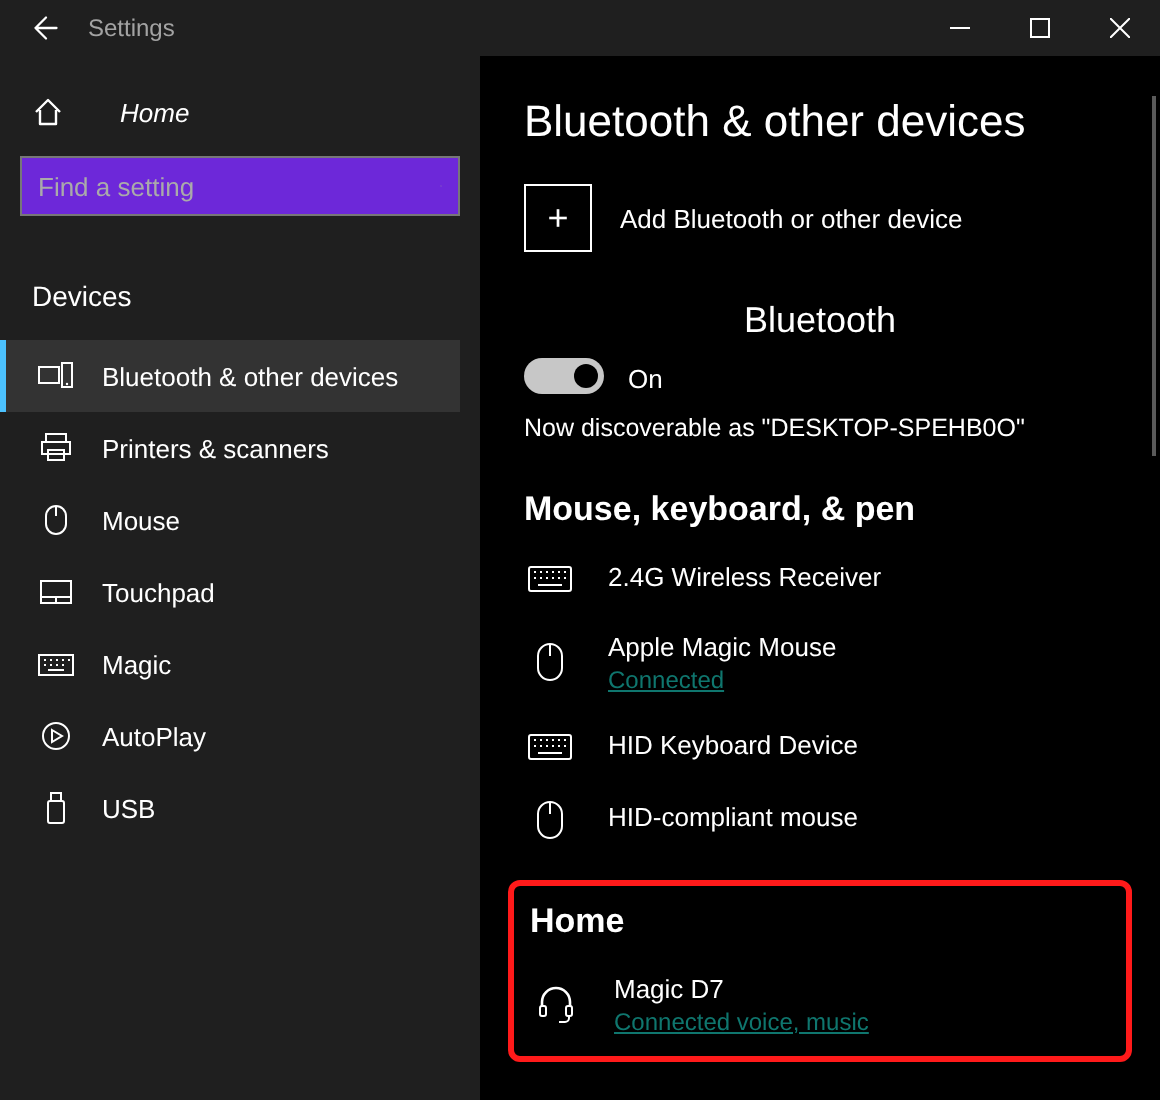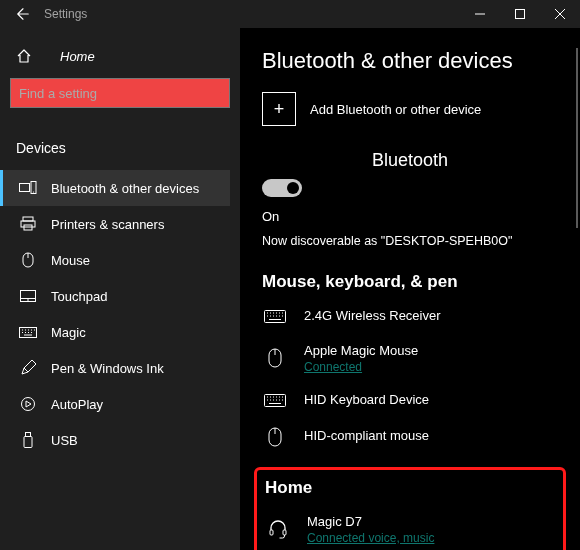--- a/index.html
+++ b/index.html
@@ -44,21 +44,21 @@
     padding: 8px 6px 14px 6px;
     cursor: pointer;
     font-style: italic;
   }
   .home-row .lbl { font-size: 13px; }
   .search {
     display: flex; align-items: center;
     border: 1px solid #777;
     height: 30px;
     padding: 0 8px;
-    background: #ef4444;
+    background: #6d28d9;
     gap: 25px;
   }
   .search input {
     flex: 1;
     background: transparent;
     border: none;
     outline: none;
     color: #fff;
     font-size: 13px;
     font-family: inherit;
@@ -96,21 +96,21 @@
     display: flex; align-items: center; gap: 14px;
     margin-bottom: 24px; cursor: pointer;
   }
   .add-box {
     width: 34px; height: 34px;
     border: 1.5px solid #fff;
     display:flex;align-items:center;justify-content:center;
     font-size: 18px; font-weight: 300;
   }
   .section-label { font-size: 18px; color:#fff; margin-bottom: 8px; text-align: center; }
-  .toggle-row { display:flex; align-items:flex-start; gap:12px; margin-bottom: 10px; flex-direction: column;}
+  .toggle-row { display:flex; align-items:flex-end; gap:12px; margin-bottom: 10px;}
   .toggle {
     width: 40px; height: 18px;
     background: #c7c7c7;
     border-radius: 9px;
     position: relative; cursor:pointer;
   }
   .toggle .knob {
     width: 12px; height: 12px;
     background: #000; border-radius: 50%;
     position: absolute; top: 3px; right: 3px;
@@ -222,28 +222,20 @@
             <svg width="18" height="11" viewBox="0 0 18 11">
               <rect x="0.5" y="0.5" width="17" height="10" stroke="#fff" fill="none"></rect>
               <path d="M3 3h1M6 3h1M9 3h1M12 3h1M15 3h1M3 5.5h1M6 5.5h1M9 5.5h1M12 5.5h1M5 8h8" stroke="#fff" stroke-width="1"></path>
             </svg>
           </span>
         <span class="lbl">Magic</span>
       </div>
       <div class="nav-item">
         <span class="ico">
             <svg width="16" height="16" viewBox="0 0 16 16">
-              <path d="M2 14 L4 8 L12 0 L16 4 L8 12 Z M4 8 L8 12" stroke="#fff" fill="none" stroke-linejoin="round"></path>
-            </svg>
-          </span>
-        <span class="lbl">Pen &amp; Windows Ink</span>
-      </div>
-      <div class="nav-item">
-        <span class="ico">
-            <svg width="16" height="16" viewBox="0 0 16 16">
               <circle cx="8" cy="8" r="6.5" stroke="#fff" fill="none"></circle>
               <path d="M6 5 L11 8 L6 11 Z" stroke="#fff" fill="none"></path>
             </svg>
           </span>
         <span class="lbl">AutoPlay</span>
       </div>
       <div class="nav-item">
         <span class="ico">
             <svg width="10" height="16" viewBox="0 0 10 16">
               <rect x="2.5" y="0.5" width="5" height="4" stroke="#fff" fill="none"></rect>

